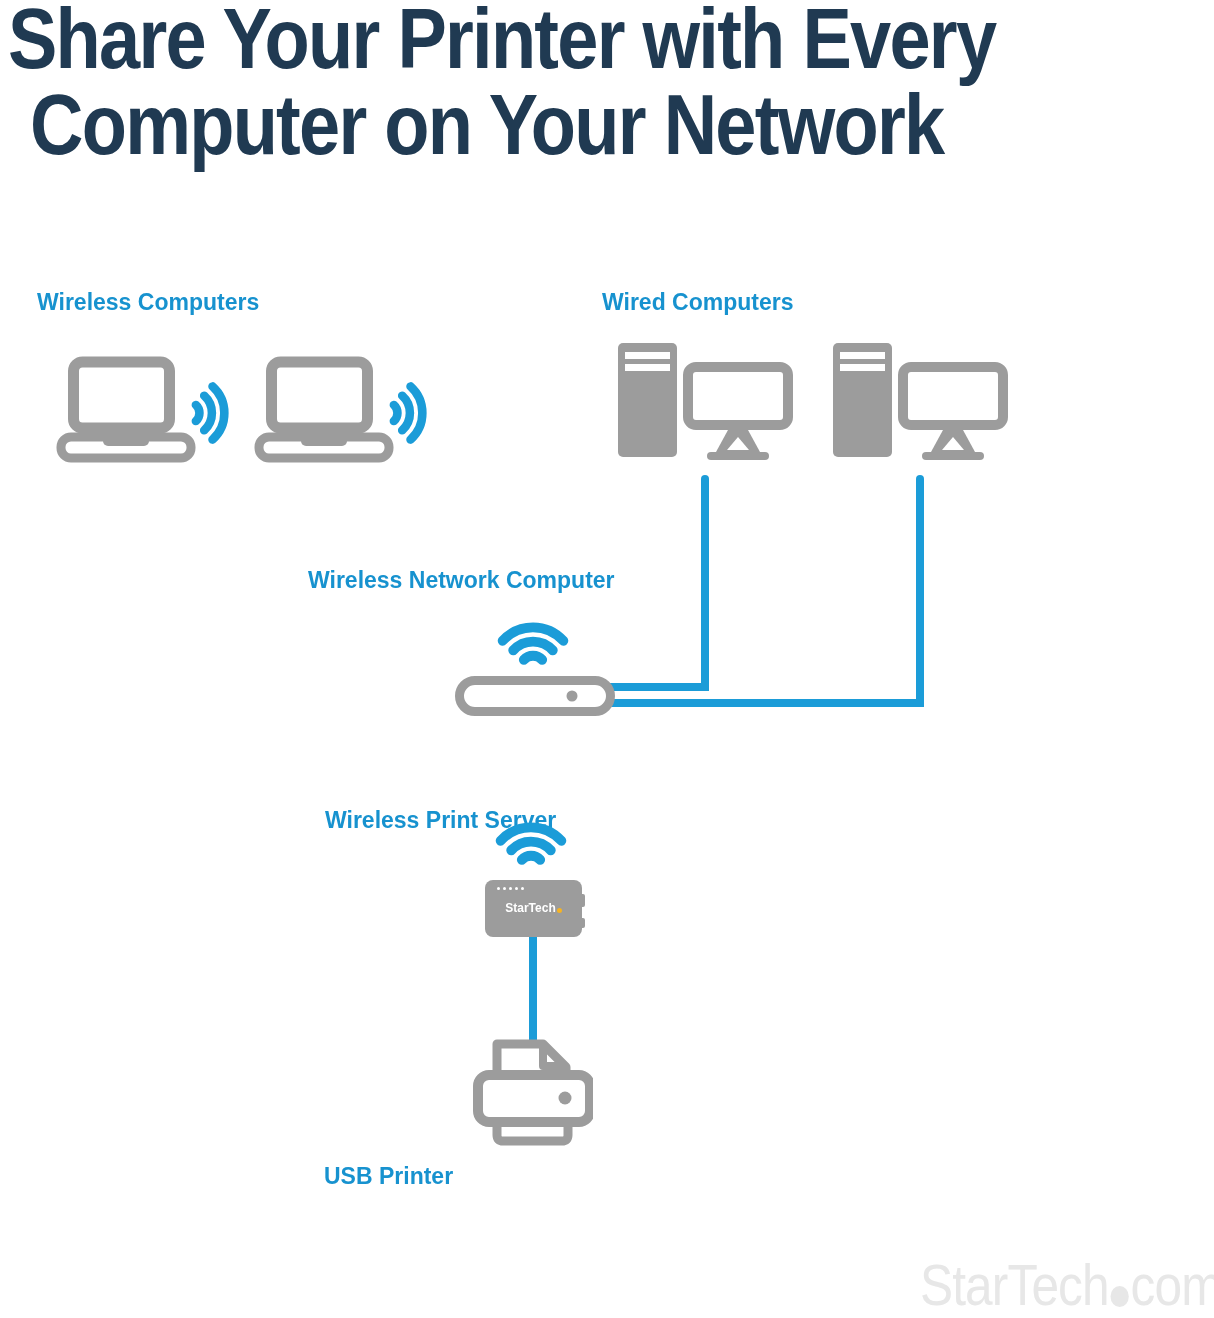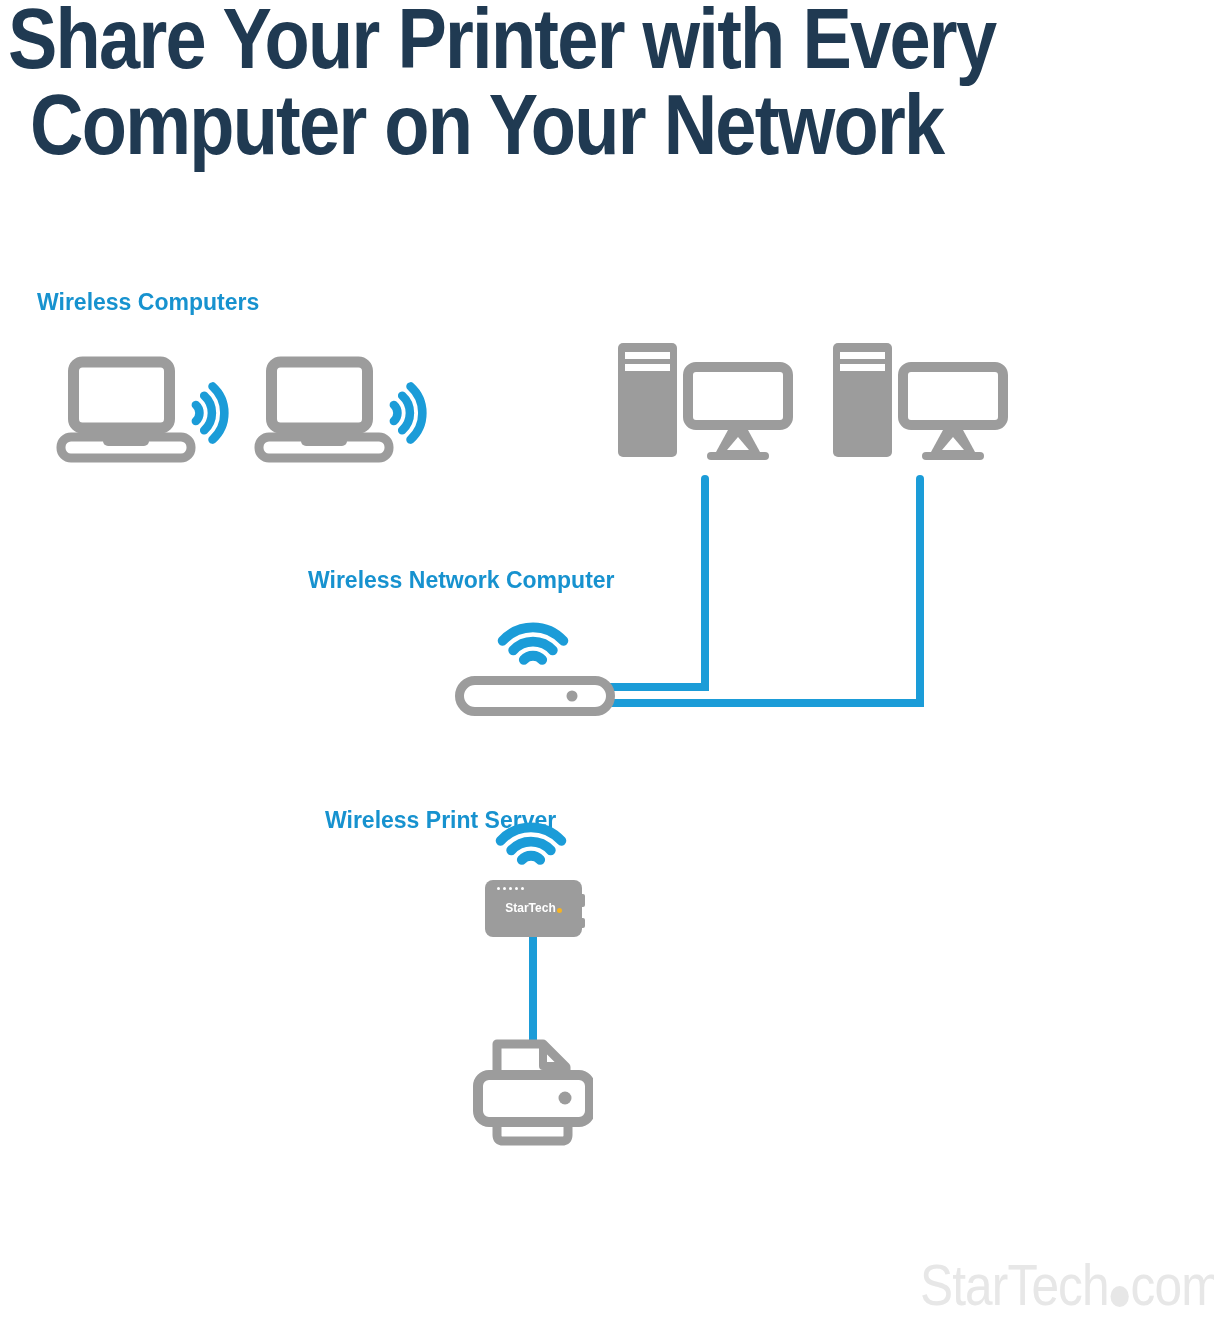--- a/index.html
+++ b/index.html
@@ -68,22 +68,24 @@
 </style>
 </head>
 <body>
 
 <div class="stage">
 
   <div class="title-line" id="title-line-1">Share Your Printer with Every</div>
   <div class="title-line" id="title-line-2">Computer on Your Network</div>
 
   <div class="label" style="left:37px;top:289px;">Wireless Computers</div>
+  <div class="label" style="left:602px;top:289px;">Wired Computers</div>
   <div class="label" style="left:308px;top:567px;">Wireless Network Computer</div>
   <div class="label" style="left:325px;top:807px;">Wireless Print Server</div>
+  <div class="label" style="left:324px;top:1163px;">USB Printer</div>
 
   <div class="wire cap" style="left:701px;top:475px;width:8px;height:216px;"></div>
   <div class="wire" style="left:604px;top:683px;width:105px;height:8px;"></div>
   <div class="wire cap" style="left:916px;top:475px;width:8px;height:232px;"></div>
   <div class="wire" style="left:604px;top:699px;width:320px;height:8px;"></div>
   <div class="wire" style="left:529px;top:934px;width:8px;height:112px;"></div>
 
   <svg class="icon" style="left:56px;top:355px;width:140px;height:112px;" viewBox="0 0 140 112">
     <rect x="17.5" y="7" width="96" height="66" rx="9" class="sg fw" stroke-width="11"></rect>
     <rect x="5" y="82" width="130" height="21" rx="10" class="sg fw" stroke-width="9"></rect>

